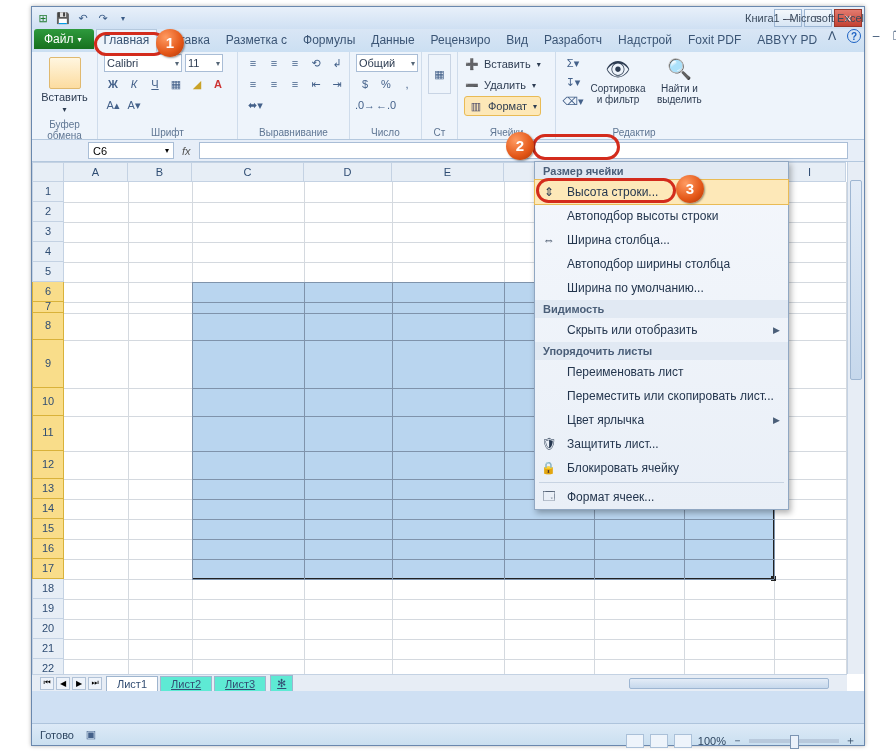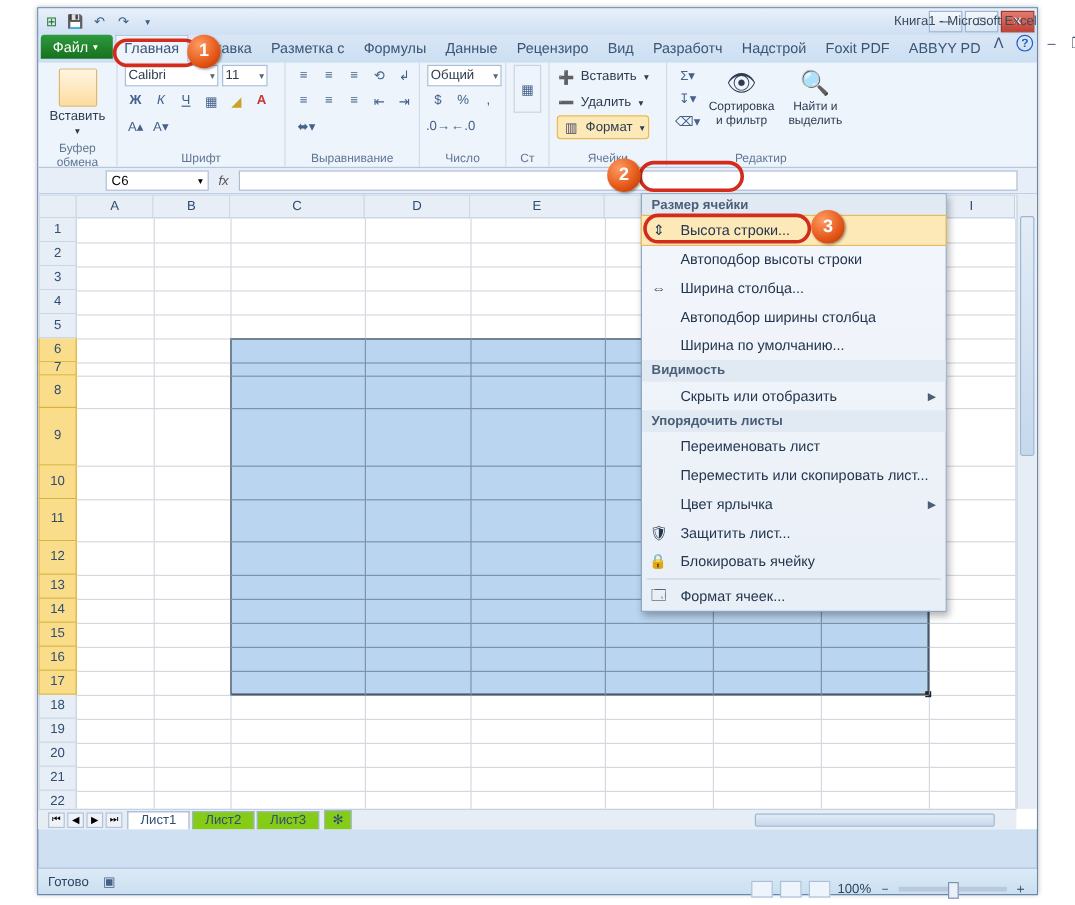--- a/index.html
+++ b/index.html
@@ -57,21 +57,21 @@
   .sel-block { position:absolute; background:#b9d5ef; border:1px solid #222;}
   .sel-handle { position:absolute; width:5px; height:5px; background:#222; right:-3px; bottom:-3px;}
   .bline { position:absolute; background:#7f93ab;}
   .vscroll { position:absolute; right:0; top:0; width:17px; bottom:17px; background:#e7edf5; border-left:1px solid #c4d2e3;}
   .vthumb { position:absolute; left:2px; right:2px; top:18px; height:200px; background:linear-gradient(#e3ecf7,#c6d8ec); border:1px solid #9eb6d2; border-radius:2px;}
   .hscroll { position:absolute; left:0; right:17px; bottom:0; height:17px; background:#e7edf5; border-top:1px solid #c4d2e3; display:flex; align-items:center;}
   
   .tabnav { display:flex; align-items:center; gap:2px; padding-left:8px;}
   .tabnav .nav { width:14px; height:13px; border:1px solid #b1c2d7; background:#eef3fa; font-size:8px; display:flex; align-items:center; justify-content:center;}
   .sheet-tab { font-size:11px; padding:1px 10px; background:#fff; border:1px solid #9fb5ce; border-bottom:none; margin-left:2px; color:#334e73;}
-  .sheet-tab.inactive { background:#84cc16;}
+  .sheet-tab.inactive { background:#5eead4;text-decoration:underline;}
   .hthumb { margin-left:auto; width:200px; height:11px; margin-right:18px; background:linear-gradient(#e3ecf7,#c6d8ec); border:1px solid #9eb6d2; border-radius:2px;}
   
   .menu { position:absolute; width:255px; background:linear-gradient(#f4f7fc,#e9eff7); border:1px solid #90a7c2; box-shadow:2px 3px 6px rgba(0,0,0,.3); font-size:12px; color:#24364e; z-index:15;}
   .menu .hdr { padding:3px 8px; font-weight:bold; font-size:11px; color:#4a5e78; background:#e1e9f3;}
   .menu .item { display:flex; align-items:center; gap:8px; padding:3px 8px 3px 4px;}
   .menu .item:hover, .menu .item.hot { background:#fde8b8; outline:1px solid #e9bb55;}
   .menu .mi-ico { width:20px; height:18px; display:flex; align-items:center; justify-content:center; font-size:12px;}
   .menu .sep { height:1px; background:#c7d3e2; margin:2px 4px;}
   .menu .arrow { margin-left:auto; font-size:9px; color:#4a5e78;}
   

